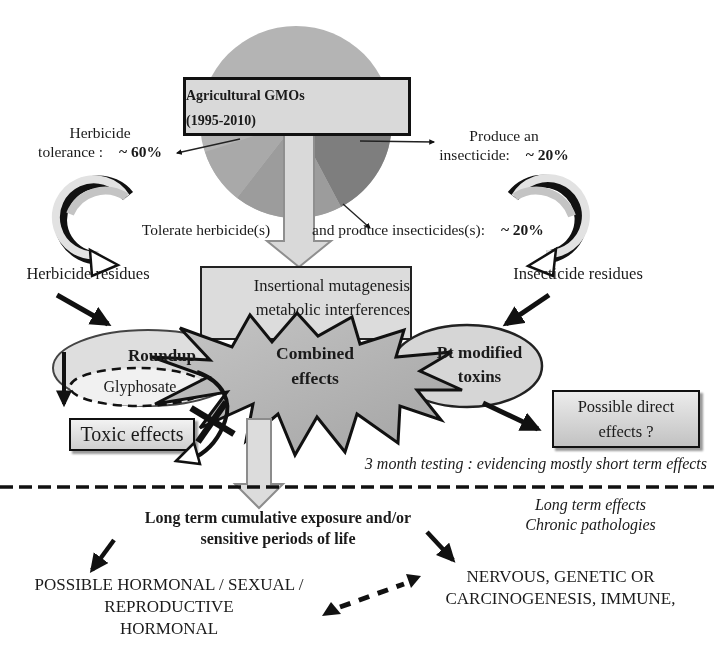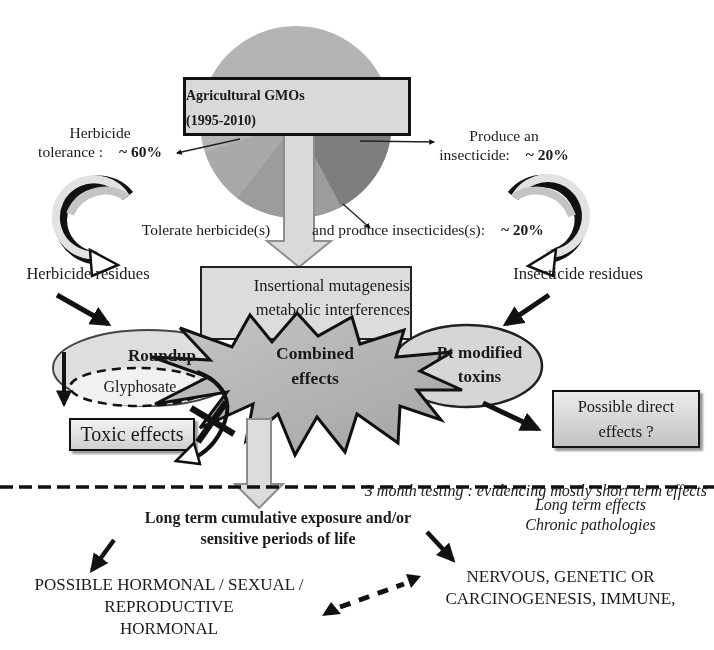--- a/index.html
+++ b/index.html
@@ -173,21 +173,21 @@
   <div class="txt b" style="left:233px;top:341px;width:140px;font-size:17.5px;line-height:25px;">
     <div>Combined</div>
     <div>effects</div>
   </div>
 
   <div class="txt b" style="left:400px;top:341px;width:135px;font-size:17px;line-height:24px;">
     <div>Bt modified</div>
     <div>toxins</div>
   </div>
 
-  <div class="txt it" style="left:295px;top:454px;width:412px;text-align:right;font-size:16px;margin-top:27px;">
+  <div class="txt it" style="left:295px;top:454px;width:412px;text-align:right;font-size:16px;">
     <span>3 month testing : evidencing mostly short term effects</span>
   </div>
 
   <div class="txt it" style="left:488px;top:495px;width:205px;font-size:16px;line-height:20px;">
     <div>Long term effects</div>
     <div>Chronic pathologies</div>
   </div>
 
   <div class="txt b" style="left:110px;top:507px;width:312px;font-size:16px;line-height:21px;">
     <div>Long term cumulative exposure and/or</div>

